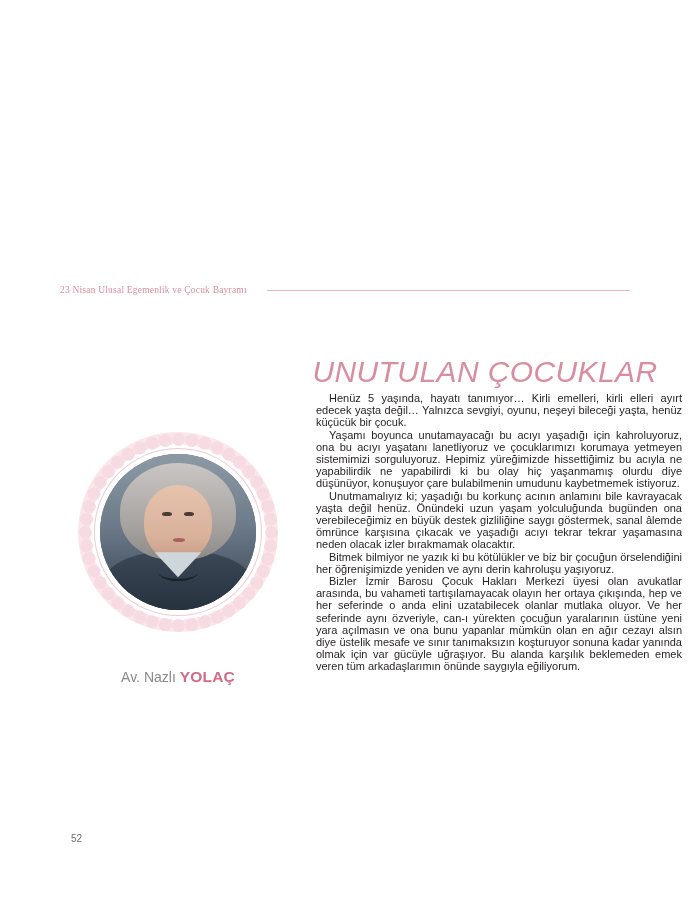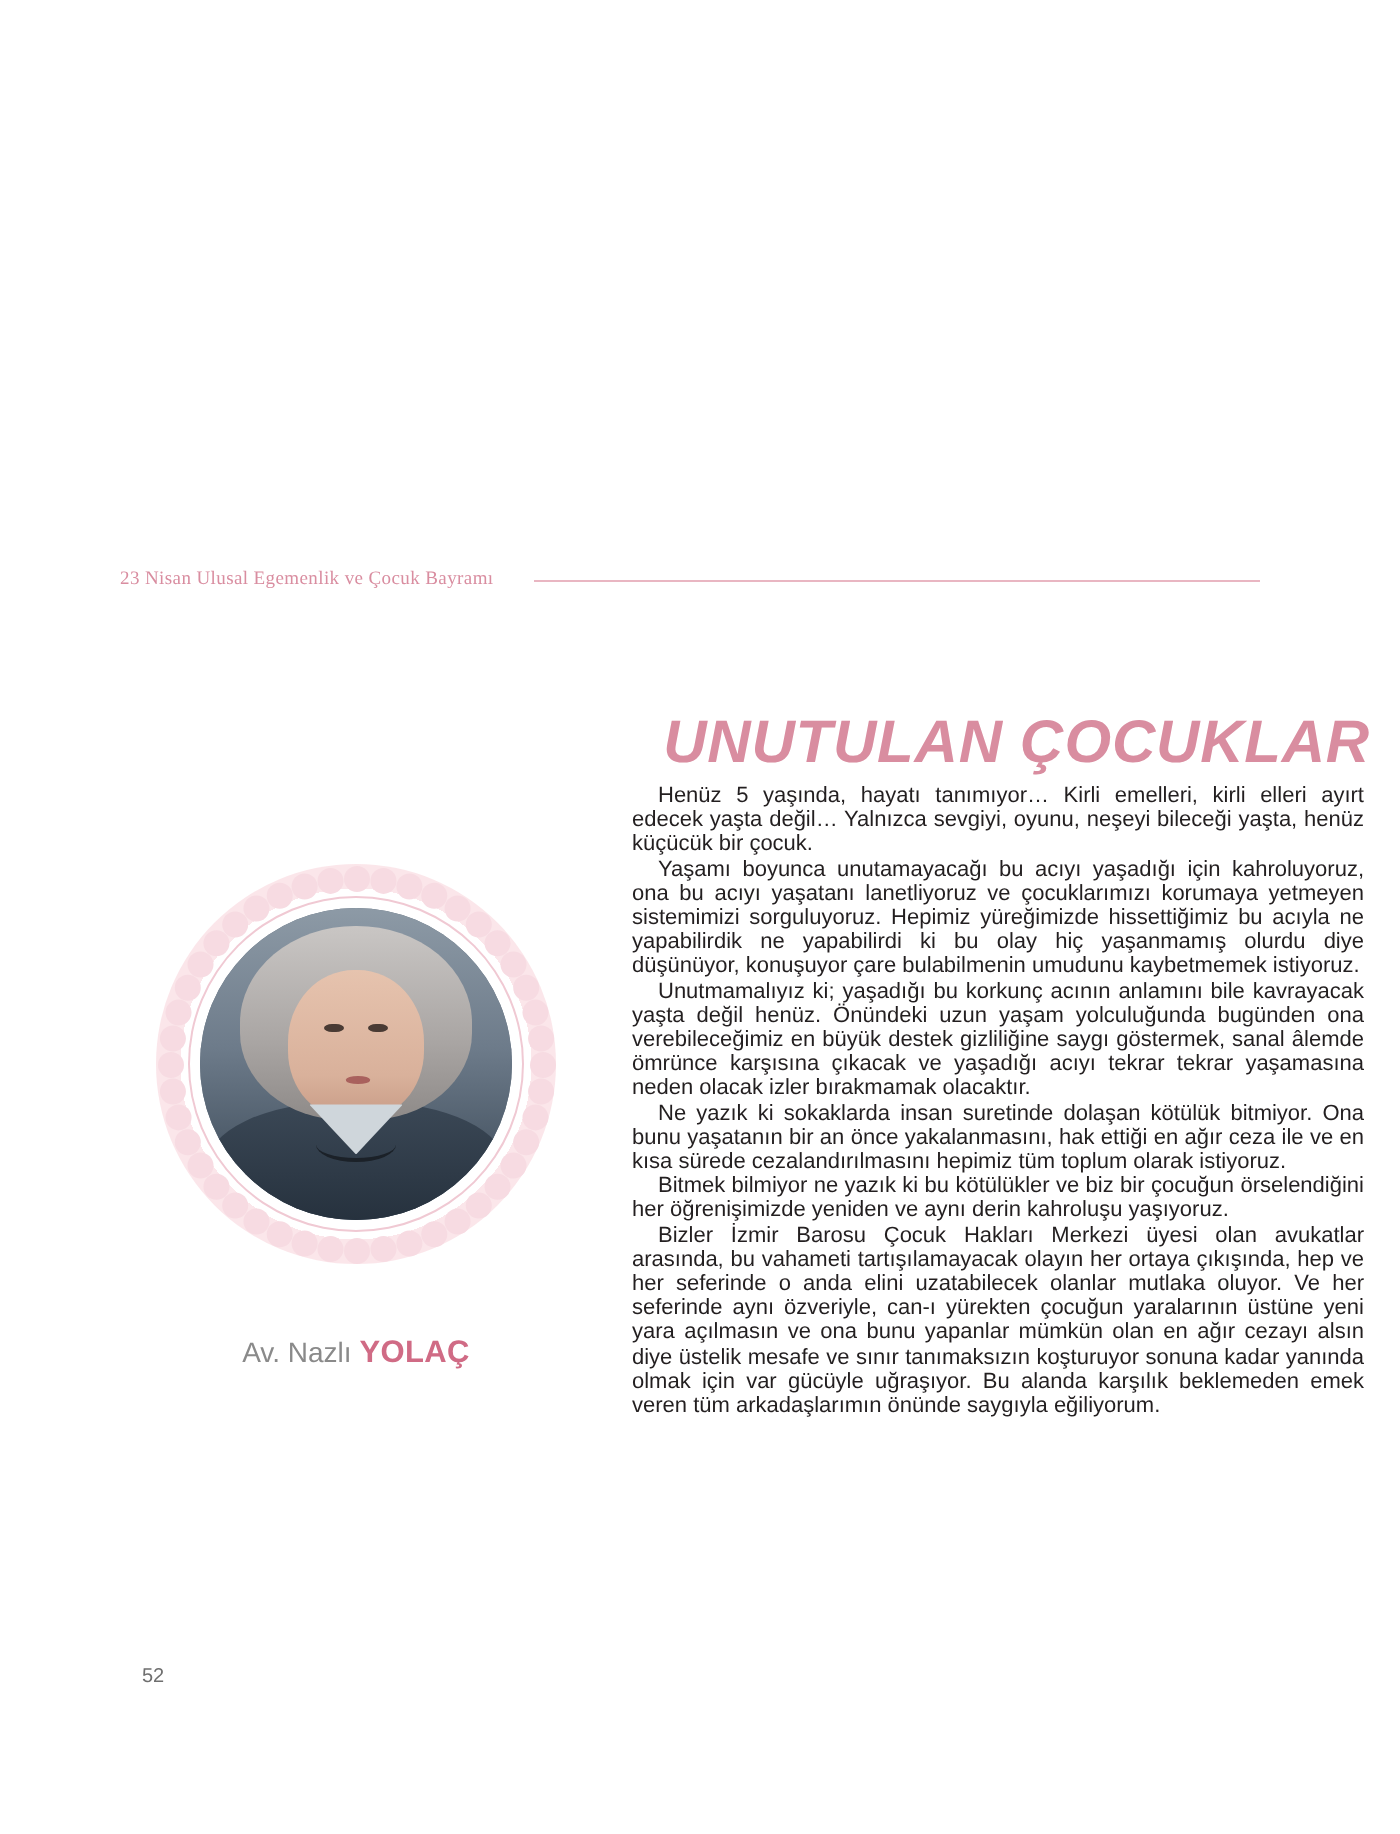--- a/index.html
+++ b/index.html
@@ -43,24 +43,24 @@
     height: 1px;
     background: #e9b6c2;
   }
 
   
   .article-title {
     position: absolute;
     right: 15px;
     top: 336px;
     width: 400px;
-    text-align: right;
+    text-align: center;
     font-family: "Liberation Sans", sans-serif;
     font-style: italic;
-    font-weight: bold;
+    font-weight: normal;
     font-size: 30px;
     letter-spacing: 0.4px;
     color: #d98da0;
     line-height: 1.05;
   }
 
   
   .body-column {
     position: absolute;
     left: 316px;
@@ -306,20 +306,19 @@
   </div>
 
   <div class="caption">
     <span>Av. Nazlı </span><span class="surname">YOLAÇ</span>
   </div>
 
   <div class="body-column" id="body-column">
       <p>Henüz 5 yaşında, hayatı tanımıyor… Kirli emelleri, kirli elleri ayırt edecek yaşta değil… Yalnızca sevgiyi, oyunu, neşeyi bileceği yaşta, henüz küçücük bir çocuk.</p>
       <p>Yaşamı boyunca unutamayacağı bu acıyı yaşadığı için kahroluyoruz, ona bu acıyı yaşatanı lanetliyoruz ve çocuklarımızı korumaya yetmeyen sistemimizi sorguluyoruz. Hepimiz yüreğimizde hissettiğimiz bu acıyla ne yapabilirdik ne yapabilirdi ki bu olay hiç yaşanmamış olurdu diye düşünüyor, konuşuyor çare bulabilmenin umudunu kaybetmemek istiyoruz.</p>
       <p>Unutmamalıyız ki; yaşadığı bu korkunç acının anlamını bile kavrayacak yaşta değil henüz. Önündeki uzun yaşam yolculuğunda bugünden ona verebileceğimiz en büyük destek gizliliğine saygı göstermek, sanal âlemde ömrünce karşısına çıkacak ve yaşadığı acıyı tekrar tekrar yaşamasına neden olacak izler bırakmamak olacaktır.</p>
-      <p>Ne yazık ki sokaklarda insan suretinde dolaşan kötülük bitmiyor. Ona bunu yaşatanın bir an önce yakalanmasını, hak ettiği en ağır ceza ile ve en kısa sürede cezalandırılmasını hepimiz tüm toplum olarak istiyoruz.</p>
       <p>Bitmek bilmiyor ne yazık ki bu kötülükler ve biz bir çocuğun örselendiğini her öğrenişimizde yeniden ve aynı derin kahroluşu yaşıyoruz.</p>
       <p>Bizler İzmir Barosu Çocuk Hakları Merkezi üyesi olan avukatlar arasında, bu vahameti tartışılamayacak olayın her ortaya çıkışında, hep ve her seferinde o anda elini uzatabilecek olanlar mutlaka oluyor. Ve her seferinde aynı özveriyle, can-ı yürekten çocuğun yaralarının üstüne yeni yara açılmasın ve ona bunu yapanlar mümkün olan en ağır cezayı alsın diye üstelik mesafe ve sınır tanımaksızın koşturuyor sonuna kadar yanında olmak için var gücüyle uğraşıyor. Bu alanda karşılık beklemeden emek veren tüm arkadaşlarımın önünde saygıyla eğiliyorum.</p>
     </div>
 
   <div class="folio">52</div>
 
 </div>
 
 </body></html>

